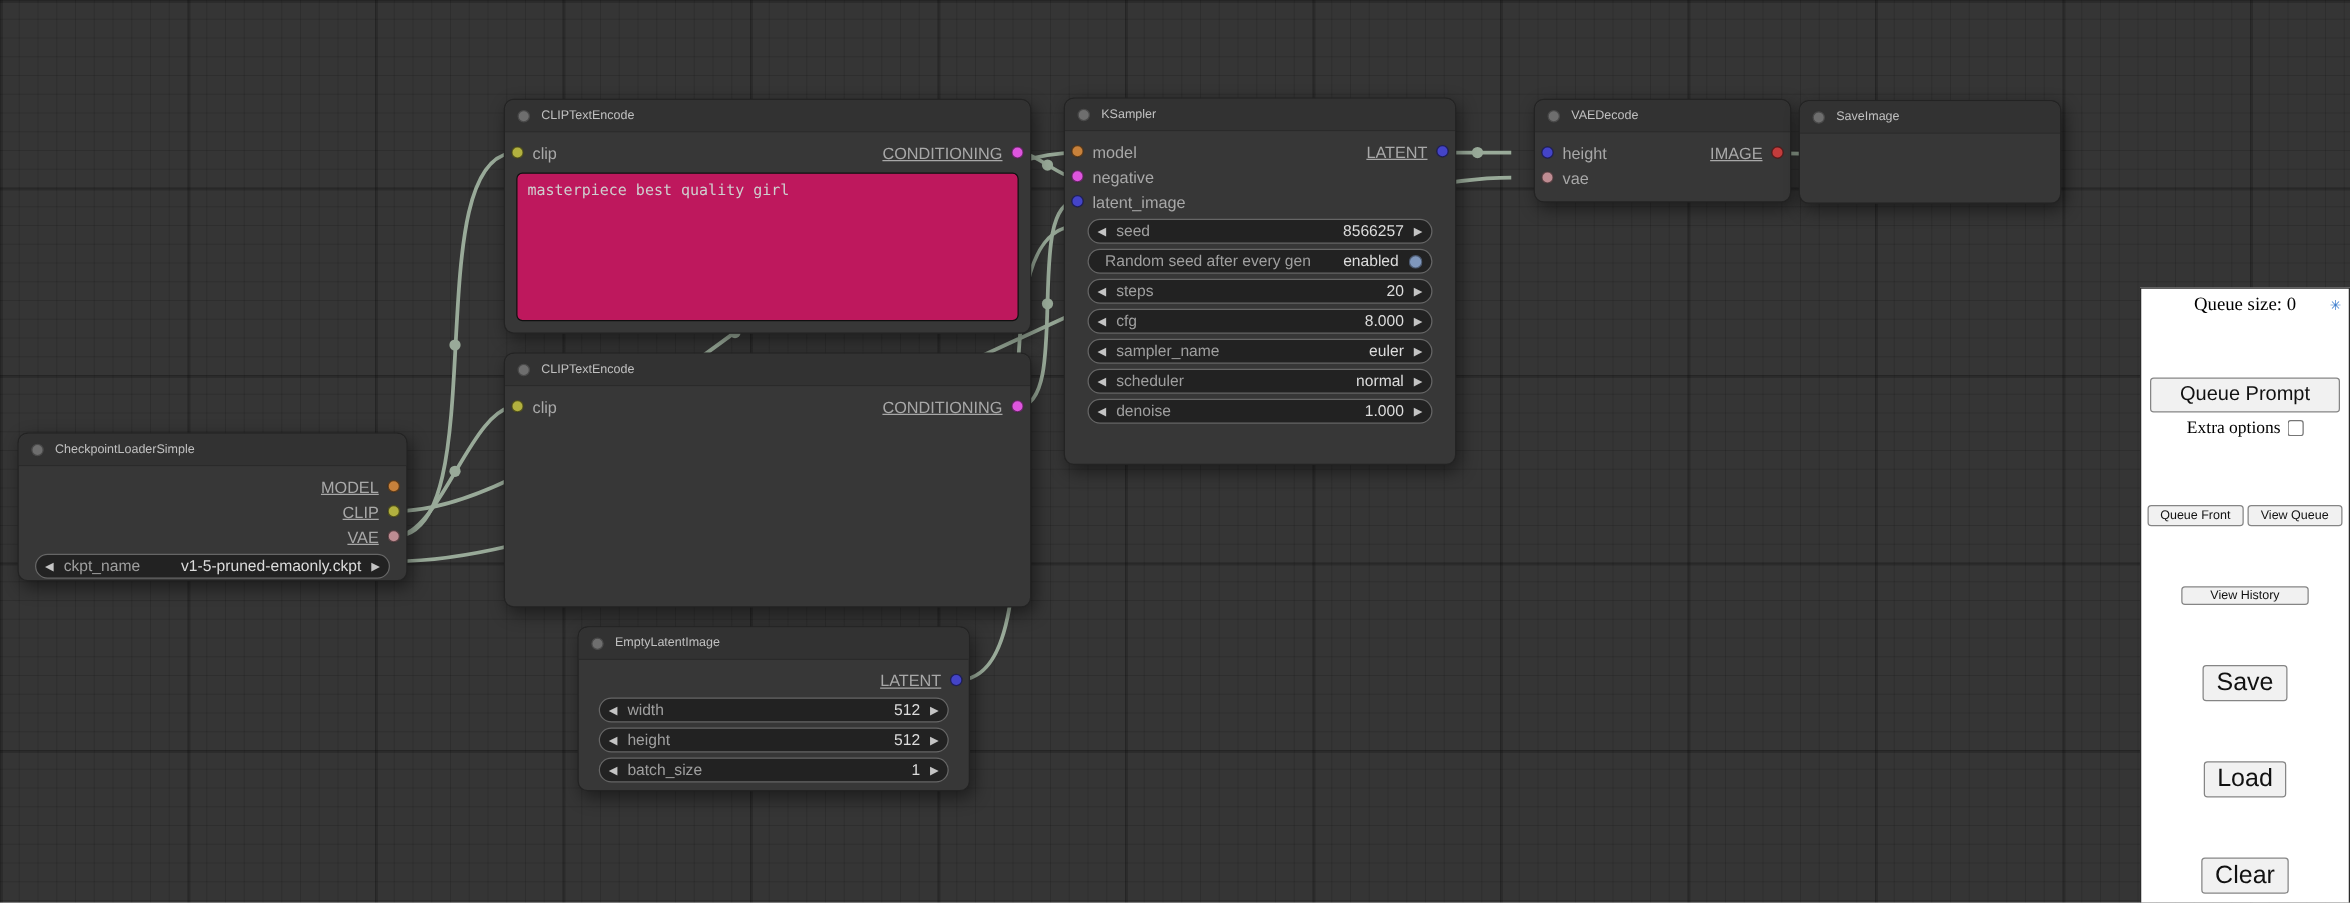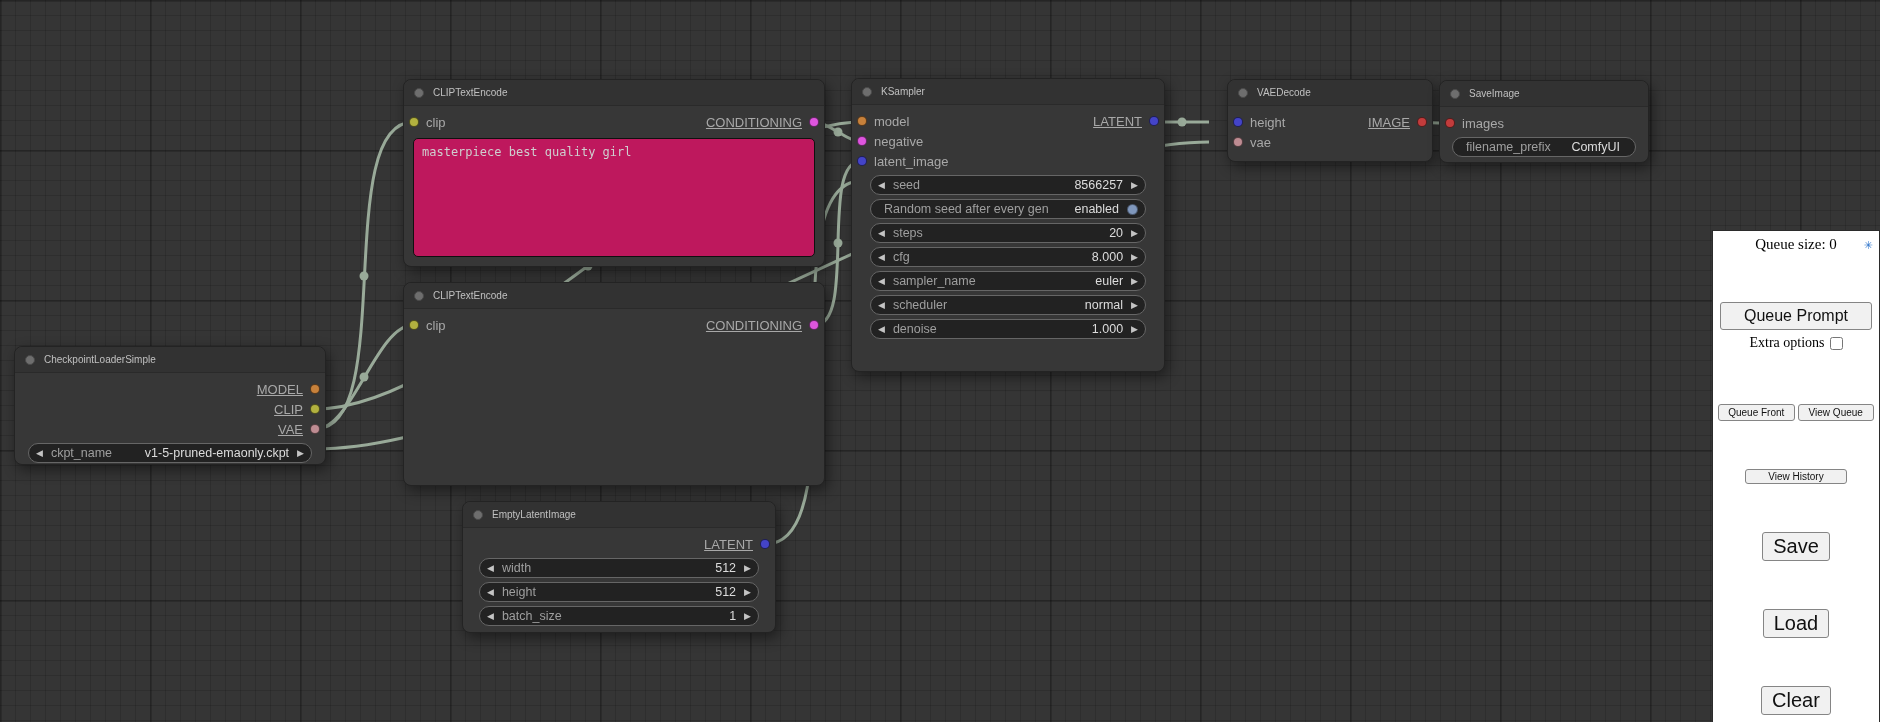--- a/index.html
+++ b/index.html
@@ -323,32 +323,20 @@
           </span>
       </div>
     </div>
   </div>
 
   <div class="node" id="node-save">
     <div class="node-title">
       <span class="title-dot"></span>
       <span>SaveImage</span>
     </div>
-    <div class="node-body">
-      <div class="slot-row">
-        <span class="slot-in">
-            <span class="dot dot-image"></span>
-            <span>images</span>
-          </span>
-      </div>
-      <div class="widget no-arrows">
-        <span class="w-label">filename_prefix</span>
-        <span class="w-value">ComfyUI</span>
-      </div>
-    </div>
   </div>
 
   <div id="menu">
     <div class="menu-top">
       <span>Queue size: 0</span>
       <span class="settings-icon">✳</span>
     </div>
     <button id="queue-prompt-button">Queue Prompt</button>
     <div class="extra-row">
       <span>Extra options</span><input type="checkbox" style="">

